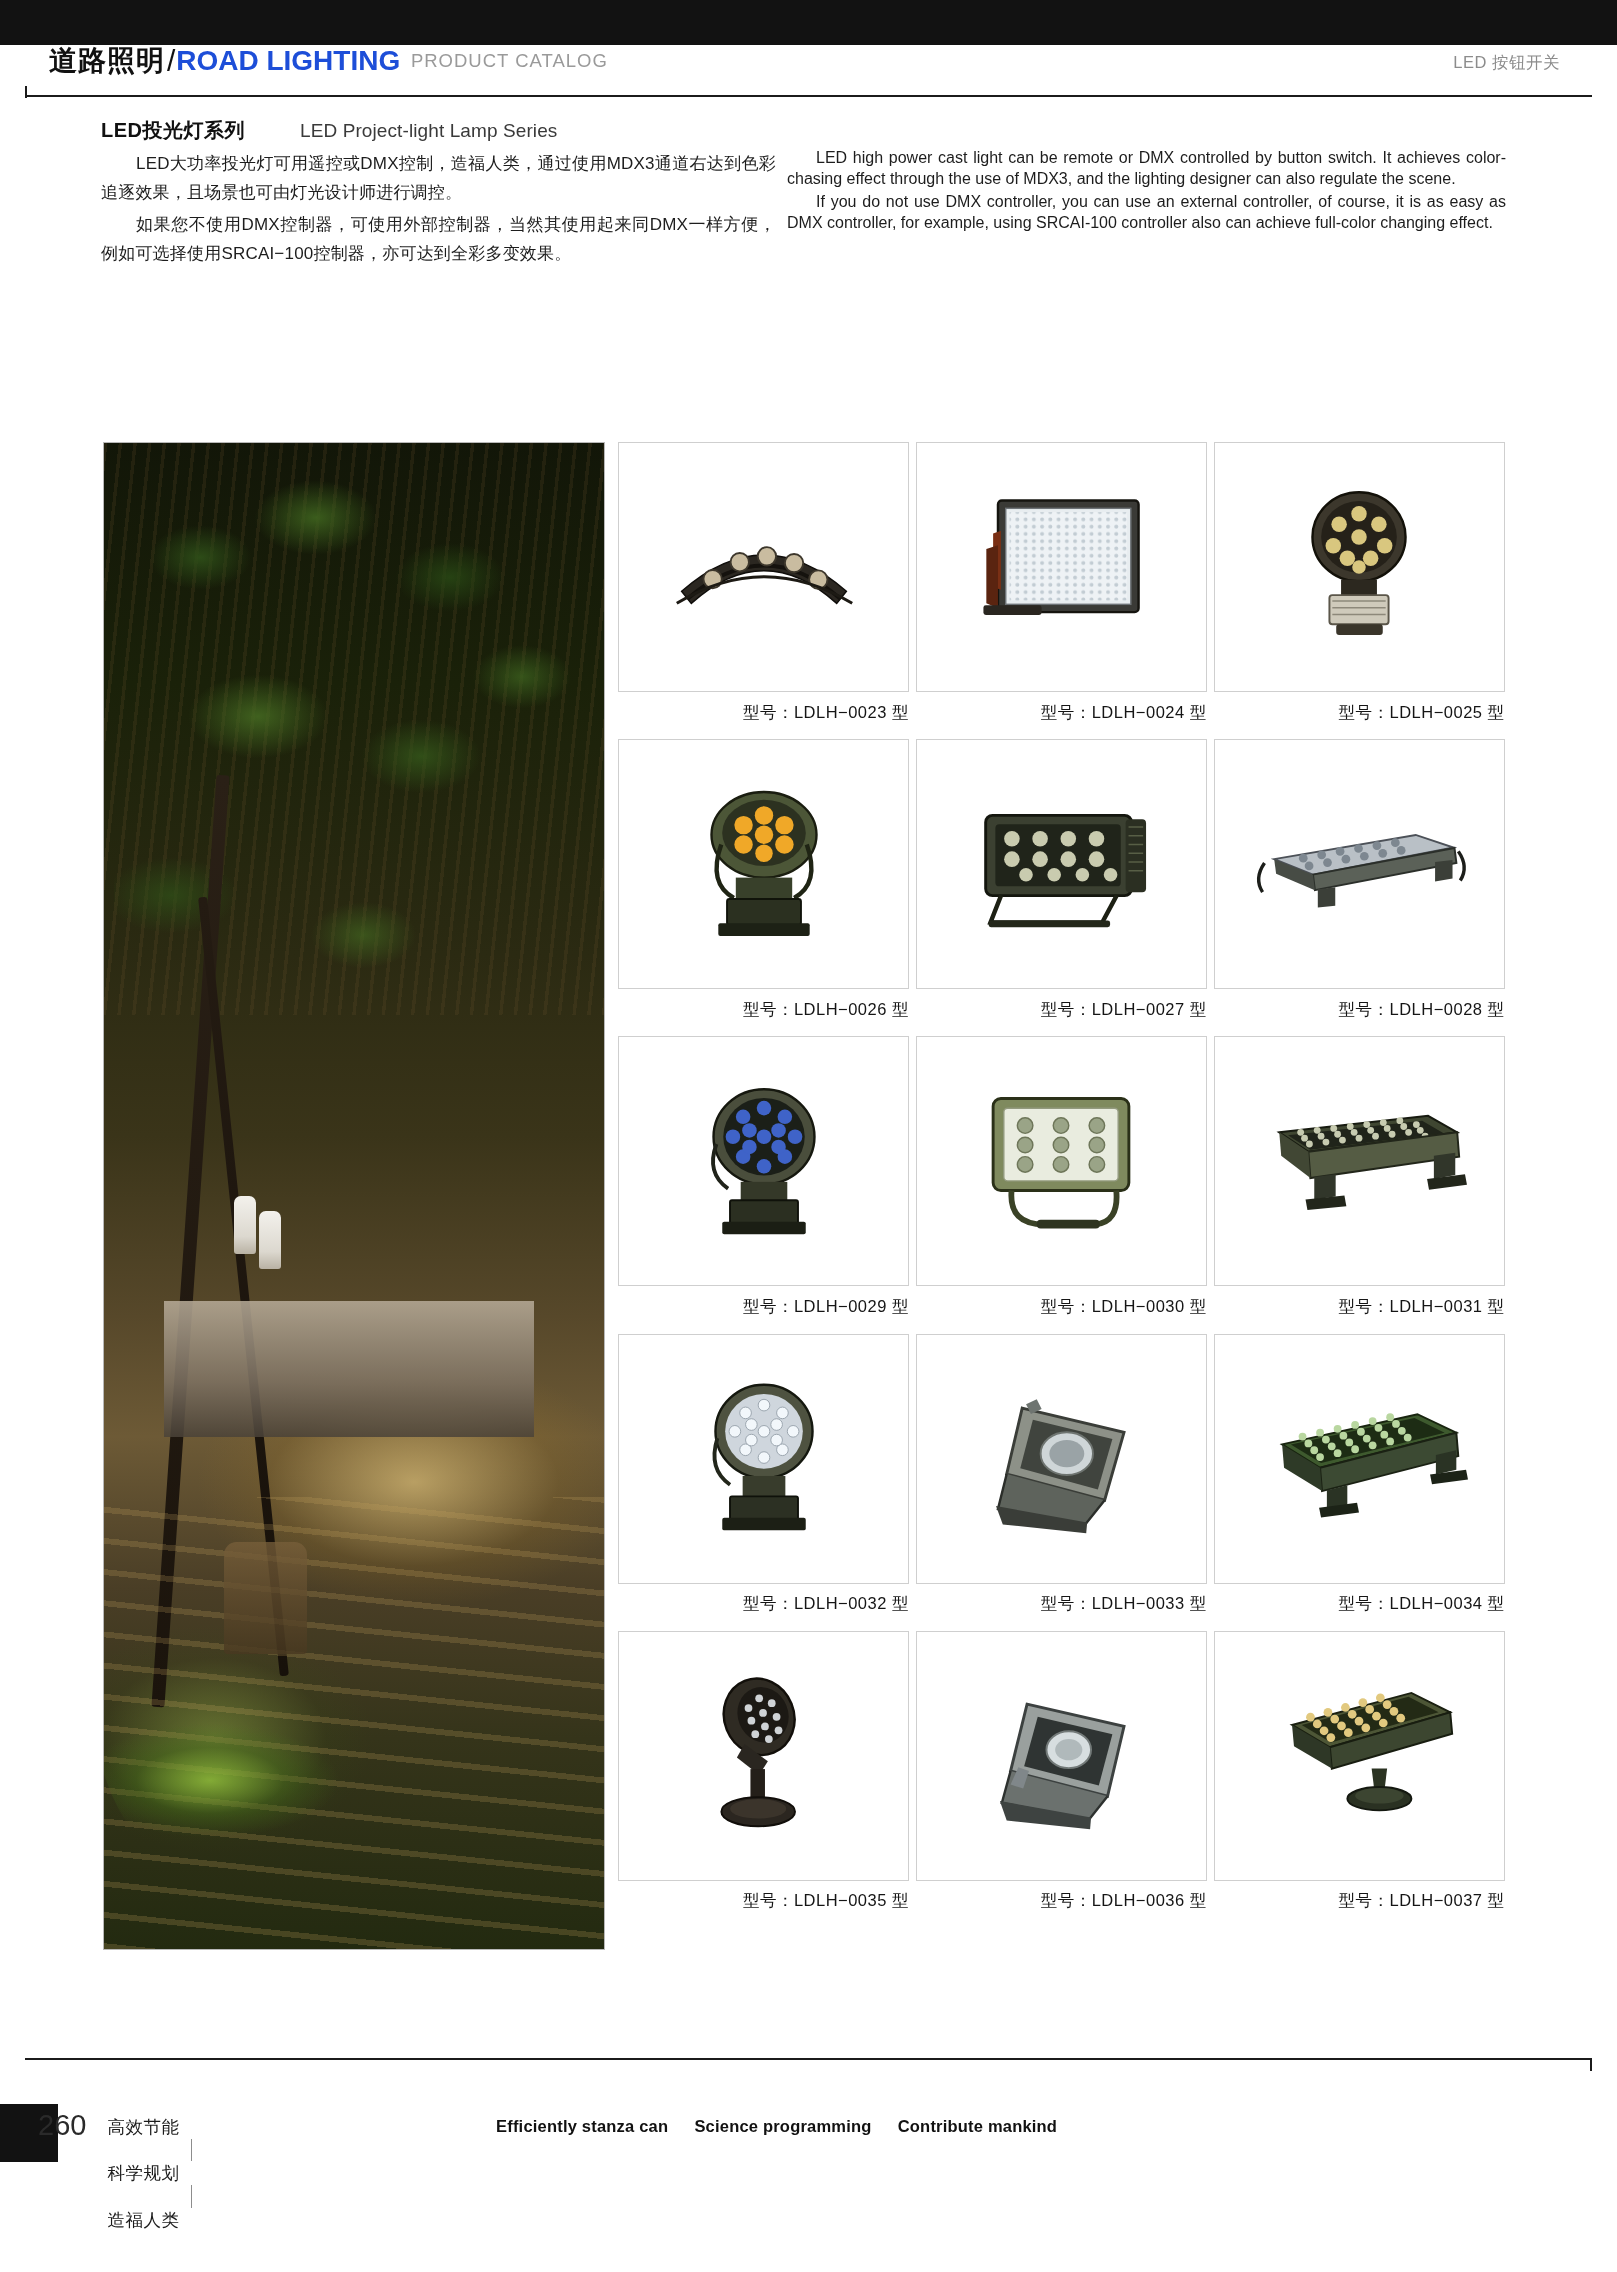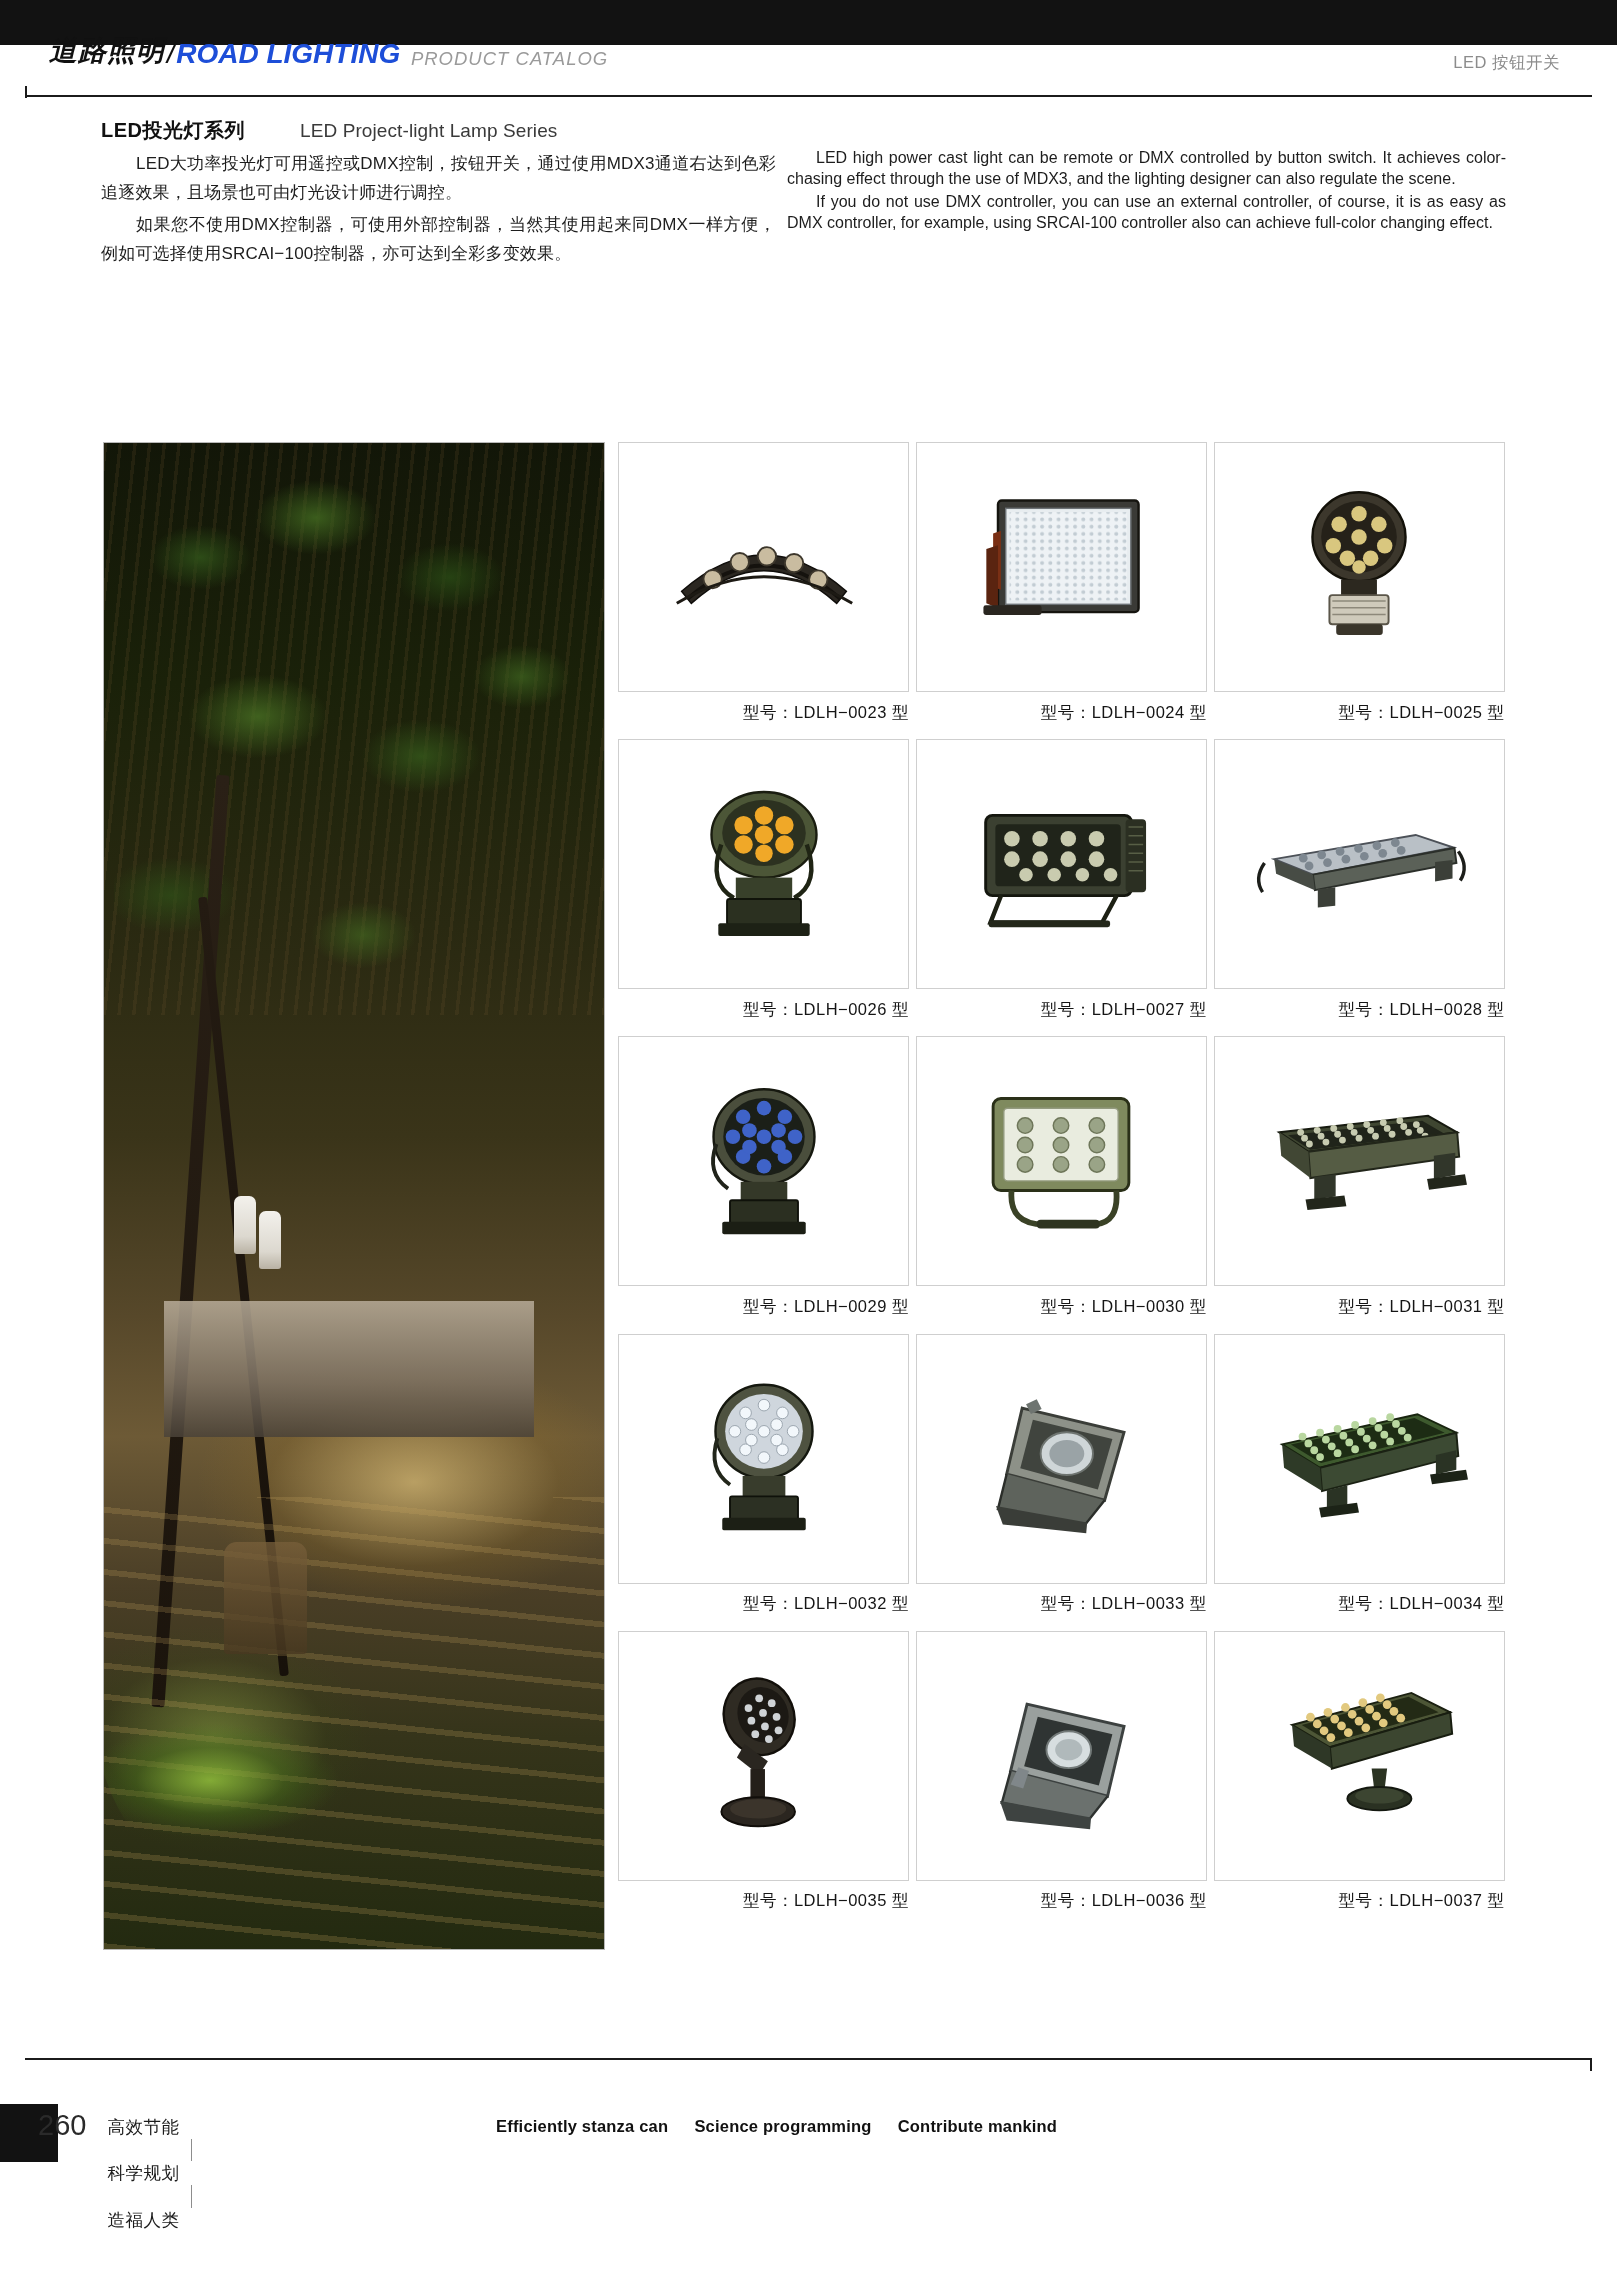--- a/index.html
+++ b/index.html
@@ -31,24 +31,23 @@
     position: absolute;
     left: 0;
     top: 0;
     width: 1617px;
     height: 45px;
     background: #121212;
   }
   .header-title-wrap {
     position: absolute;
     left: 49px;
-    top: 32px;
+    top: 42px;
     display: flex;
-    align-items: flex-end;
-    font-style: italic;
+    align-items: center;
   }
   .header-cn {
     font-size: 28px;
     font-weight: bold;
     letter-spacing: 1px;
     color: #111111;
   }
   .header-slash {
     font-size: 30px;
     color: #111111;
@@ -369,21 +368,21 @@
     <div class="header-rule-tick"></div>
     <div class="header-rule"></div>
   </div>
 
   <div class="intro">
     <div class="intro-title-row">
       <span class="intro-title-cn">LED投光灯系列</span>
       <span class="intro-title-en">LED Project-light Lamp Series</span>
     </div>
     <div class="col-cn">
-      <p>LED大功率投光灯可用遥控或DMX控制，按钮开关，通过使用MDX3通道右达到色彩追逐效果，且场景也可由灯光设计师进行调控。</p>
+      <p>LED大功率投光灯可用遥控或DMX控制，造福人类，通过使用MDX3通道右达到色彩追逐效果，且场景也可由灯光设计师进行调控。</p>
       <p>如果您不使用DMX控制器，可使用外部控制器，当然其使用起来同DMX一样方便，例如可选择使用SRCAI−100控制器，亦可达到全彩多变效果。</p>
     </div>
     <div class="col-en">
       <p>LED high power cast light can be remote or DMX controlled by button switch. It achieves color-chasing effect through the use of MDX3, and the lighting designer can also regulate the scene.</p>
       <p>If you do not use DMX controller, you can use an external controller, of course, it is as easy as DMX controller, for example, using SRCAI-100 controller also can achieve full-color changing effect.</p>
     </div>
   </div>
 
   <div class="hero-photo">
     <div class="hero-inner">

